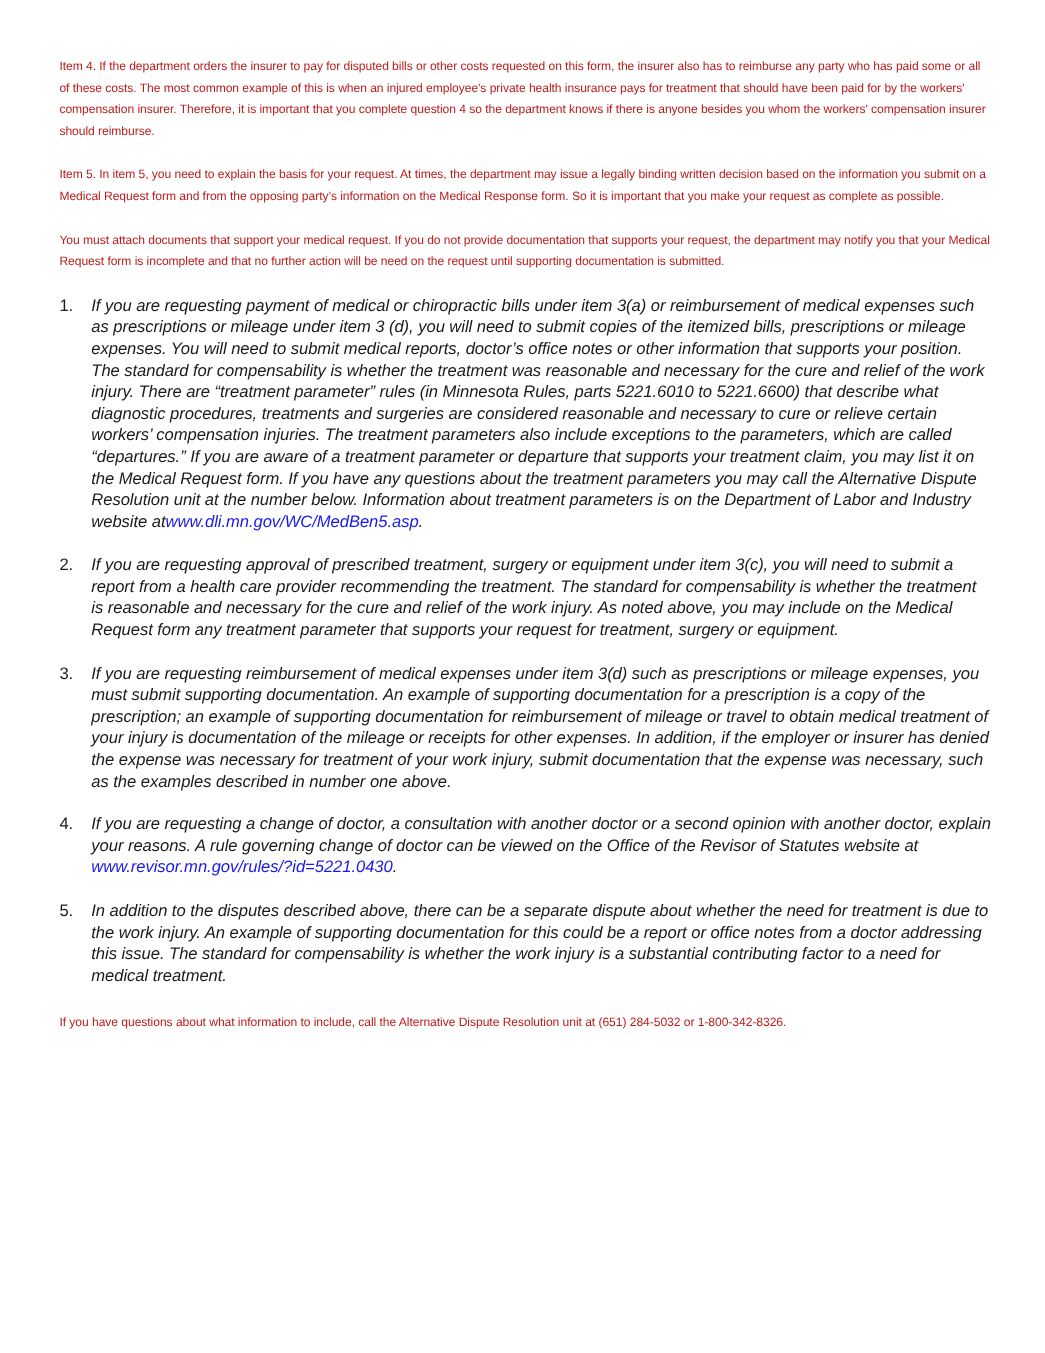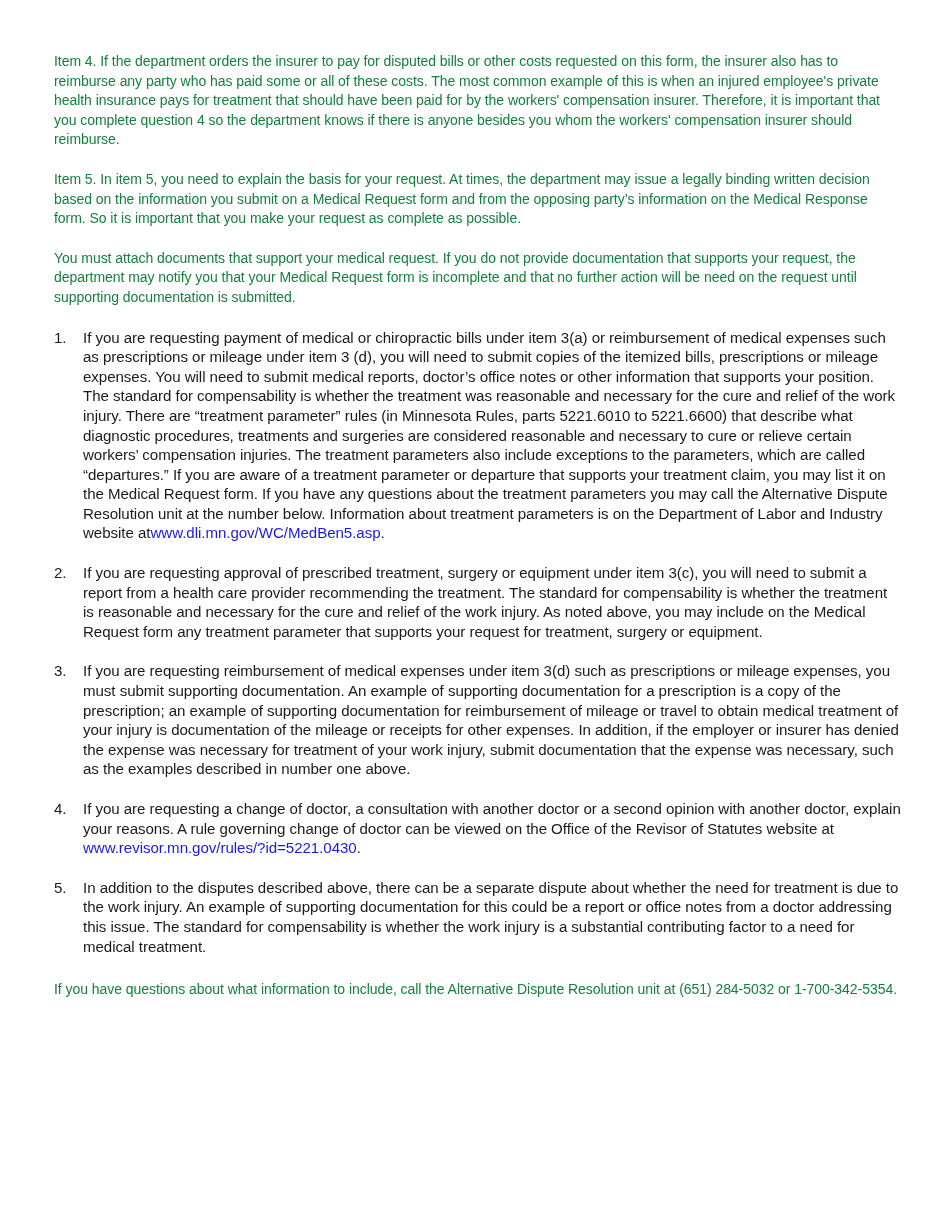--- a/index.html
+++ b/index.html
@@ -17,25 +17,25 @@
   #page {
     position: relative;
     width: 950px;
     height: 1230px;
     background: #ffffff;
     box-sizing: border-box;
     padding: 52px 48px 0 54px;
   }
   p.para {
     margin: 0 0 20px 0;
-    font-size: 14px;
+    font-size: 11px;
     line-height: 19.6px;
     letter-spacing: -0.05px;
     text-align: left;
-    color: #15803d;
+    color: #b91c1c;
     max-width: 848px;
   }
   ol.req-list {
     list-style: none;
     margin: 0;
     padding: 0;
     counter-reset: reqitem;
   }
   ol.req-list > li {
     position: relative;
@@ -53,20 +53,21 @@
     left: 0;
     top: 0;
     width: 22px;
     text-align: left;
     font-size: 15.1px;
     line-height: 19.6px;
     color: #1a1a1a;
   }
   ol.req-list > li .li-text {
     display: block;
+    font-style: italic;
   }
   a.doclink,
   span.doclink {
     color: #1a1ae6;
     text-decoration: none;
   }
   .closing {
     margin-top: 2px;
   }
   .spacer-4 { height: 4px; }
@@ -106,15 +107,15 @@
 
     <li>
       <span class="marker">5.</span>
       <span class="li-text"><span>In addition to the disputes described above, there can be a separate dispute about whether the need for treatment is due to the work injury. An example of supporting documentation for this could be a report or office notes from a doctor addressing this issue. The standard for compensability is whether the work injury is a substantial contributing factor to a need for medical treatment.</span></span>
     </li>
 
   </ol>
 
   <div class="spacer-4"></div>
 
-  <p class="para closing">If you have questions about what information to include, call the Alternative Dispute Resolution unit at (651) 284-5032 or 1-700-342-5354.</p>
+  <p class="para closing">If you have questions about what information to include, call the Alternative Dispute Resolution unit at (651) 284-5032 or 1-800-342-8326.</p>
 
 </div>
 
 </body></html>

